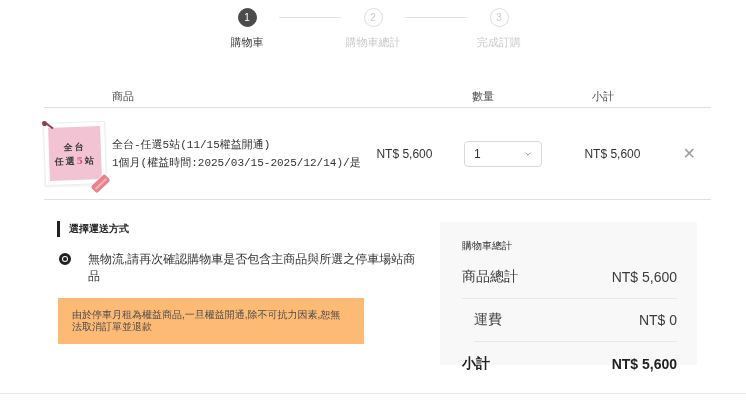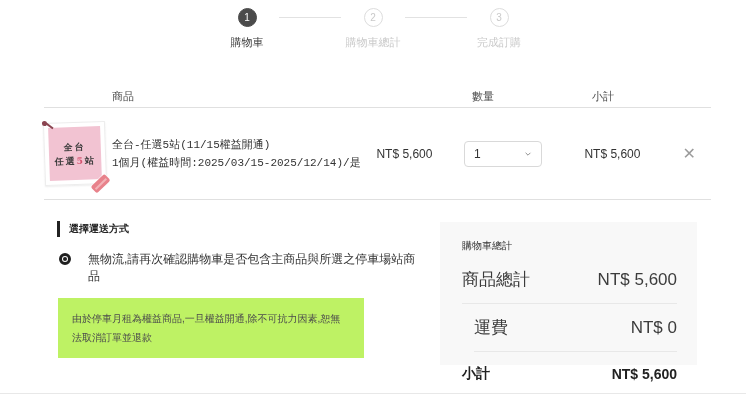--- a/index.html
+++ b/index.html
@@ -61,28 +61,28 @@
   
   .ship { position:absolute; left:57px; top:221px; width:352px; }
   .ship-title { display:flex; align-items:center; }
   .accent-bar { width:3px; height:16px; background:#222; margin-right:9px; }
   .ship-title-text { font-size:10px; font-weight:bold; color:#222; }
   .ship-option { position:relative; margin-top:14px; padding-left:31px; width:361px; }
   .radio-icon { position:absolute; left:2px; top:2px; width:12px; height:12px; border-radius:50%;
                 border:3.5px solid #1f1f1f; background:#fff; cursor:pointer; }
   .radio-icon::after { content:""; position:absolute; inset:1px; border-radius:50%; background:#1f1f1f; }
   .ship-option-label { font-size:12px; line-height:17px; color:#333; }
-  .ship-note { margin-top:13px; margin-left:1px; width:306px; background:#bef264; padding:11px 14px;
-               font-size:10px; line-height:19px; color:#4c4c4c; }
+  .ship-note { margin-top:13px; margin-left:1px; width:306px; background:#fdba74; padding:11px 14px;
+               font-size:10px; line-height:12px; color:#4c4c4c; }
 
   
   .summary { position:absolute; left:440px; top:222px; width:257px; height:143px; background:#f8f8f8;
              padding:17px 20px 0 22px; }
   .summary-title { font-size:10px; color:#333; margin-bottom:15px; }
-  .sum-row { display:flex; justify-content:space-between; align-items:center; font-size:17px; color:#3c3c3c;
+  .sum-row { display:flex; justify-content:space-between; align-items:center; font-size:14px; color:#3c3c3c;
              padding-bottom:12px; border-bottom:1px solid #e8e8e8; }
   .sum-row + .sum-row { padding-top:12px;margin-left:12px; }
   .sum-total { display:flex; justify-content:space-between; align-items:center; padding-top:13px;
                font-size:14px; font-weight:bold; color:#222; }
 
   .footer-divider { position:absolute; left:0; top:393px; width:746px; height:1px; background:#e8e8e8; }
 </style>
 </head>
 <body>
 

